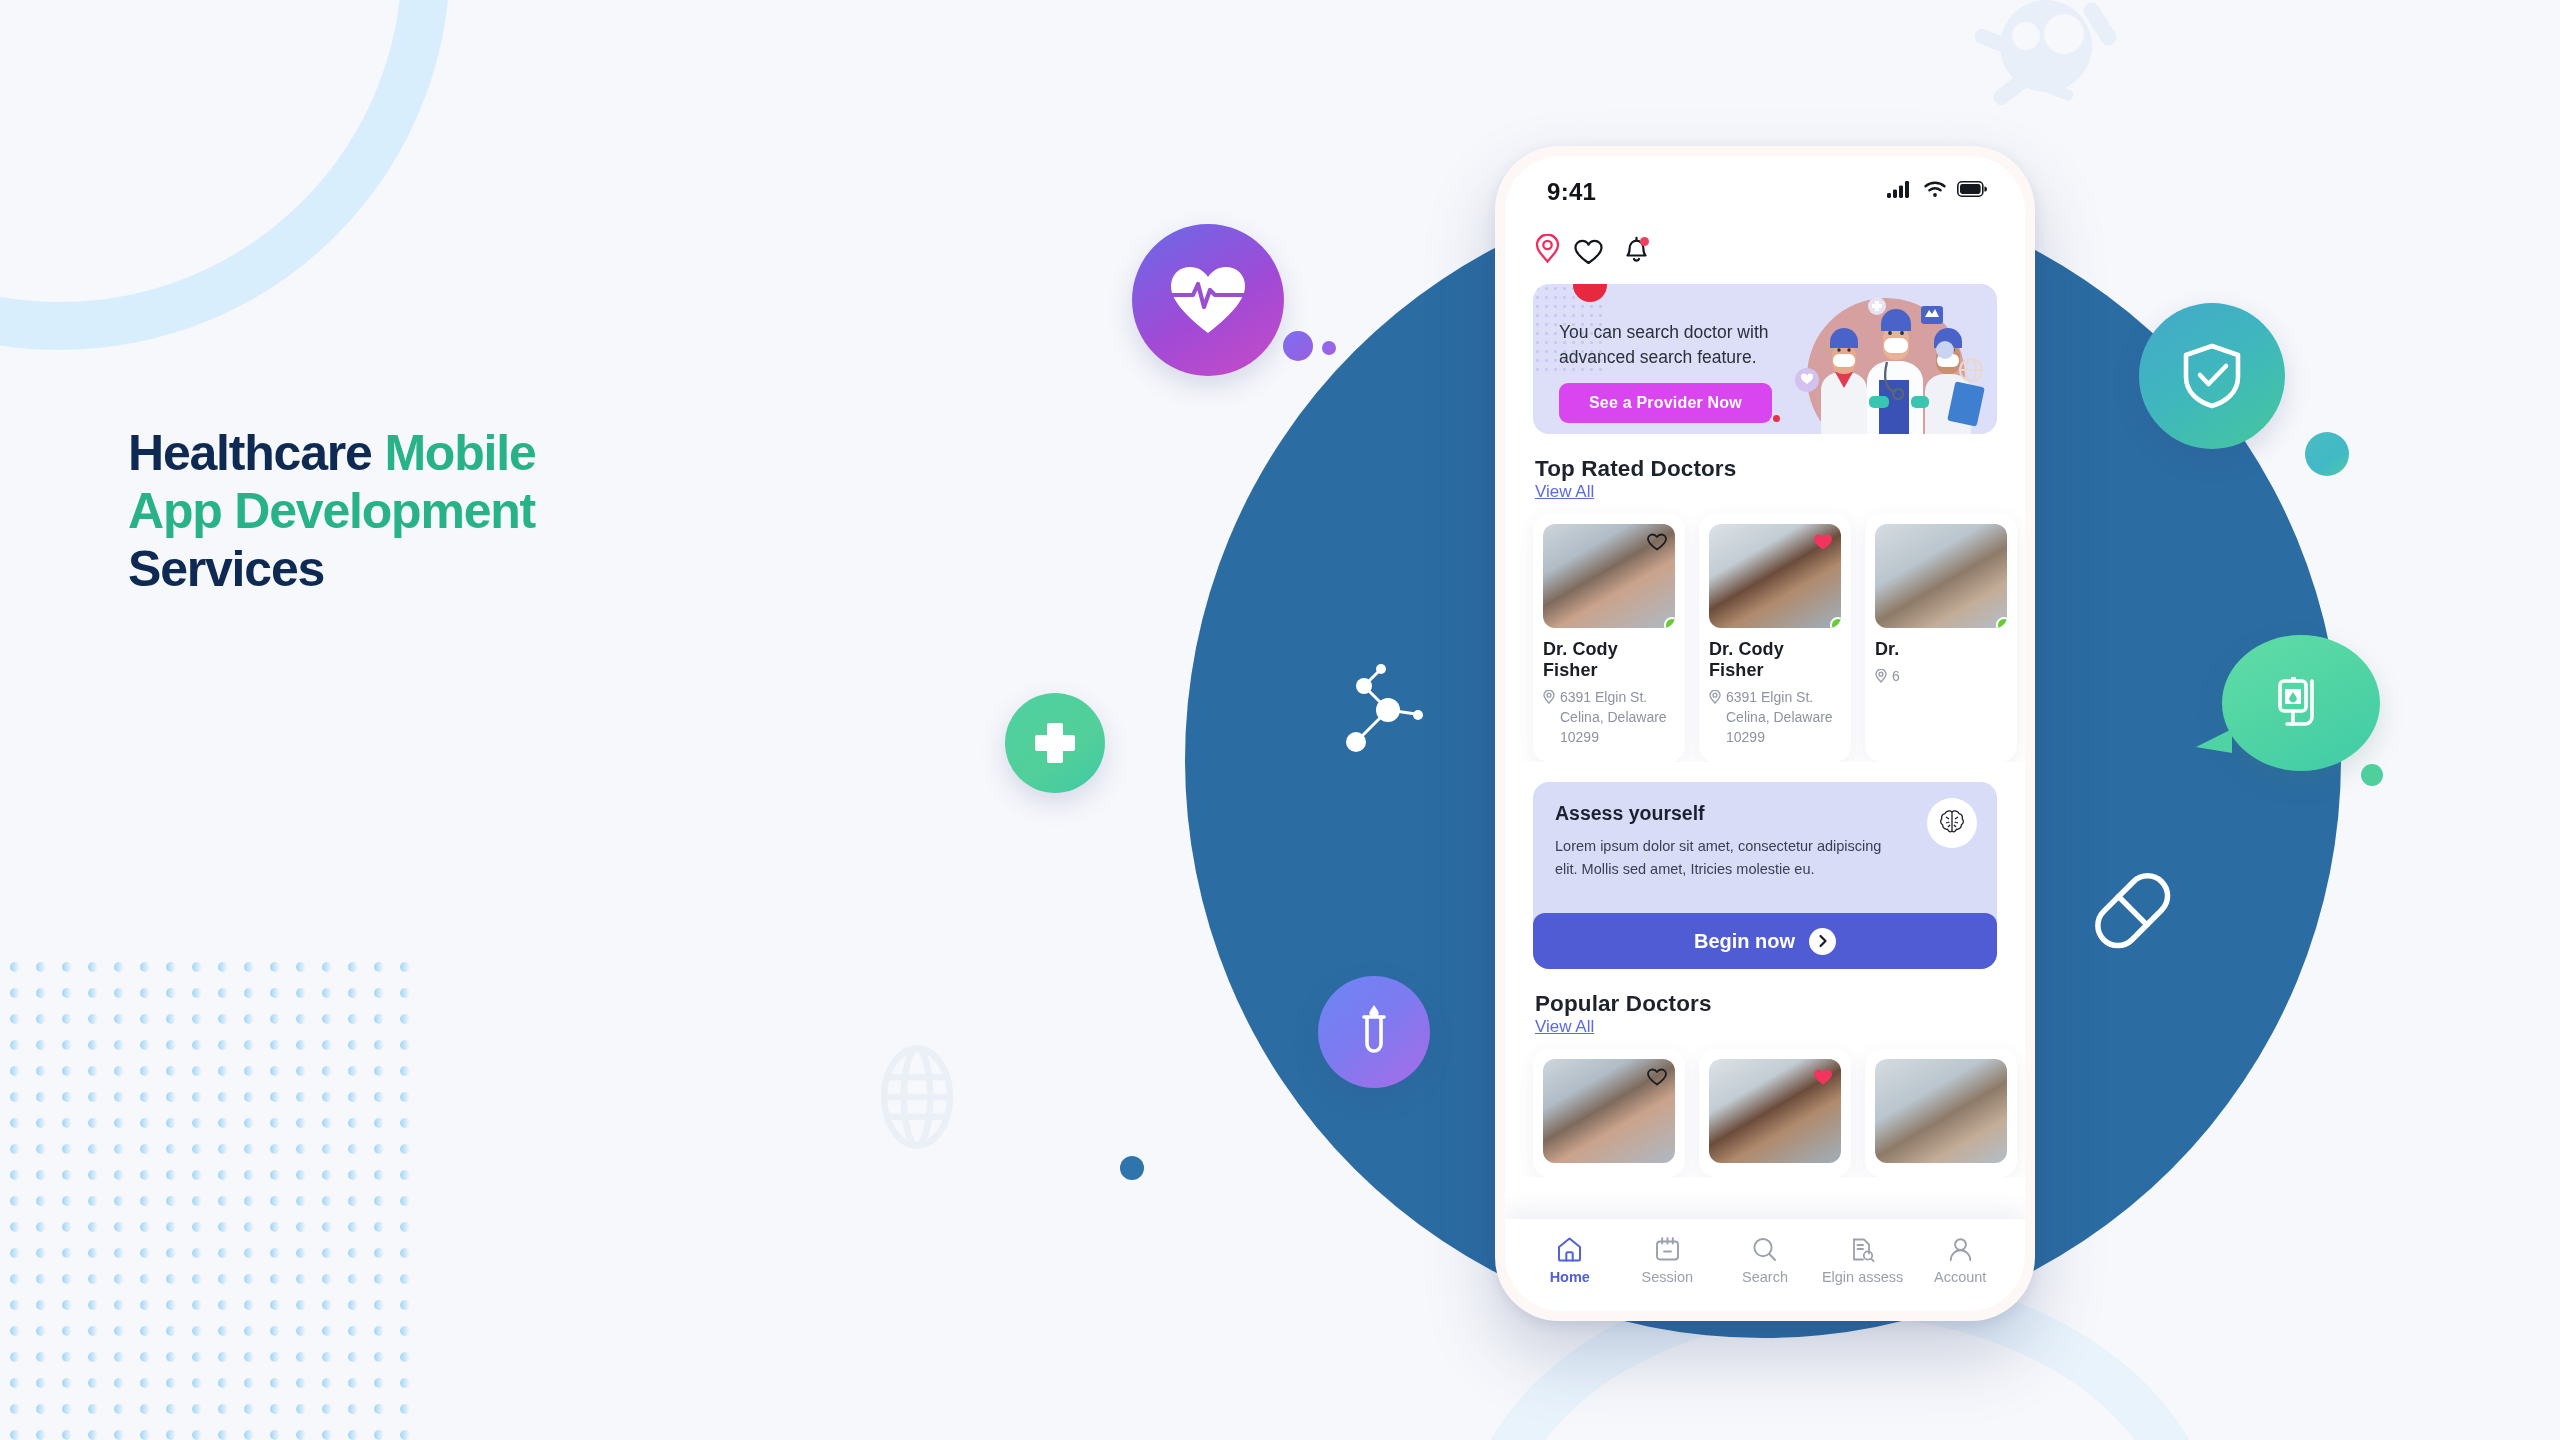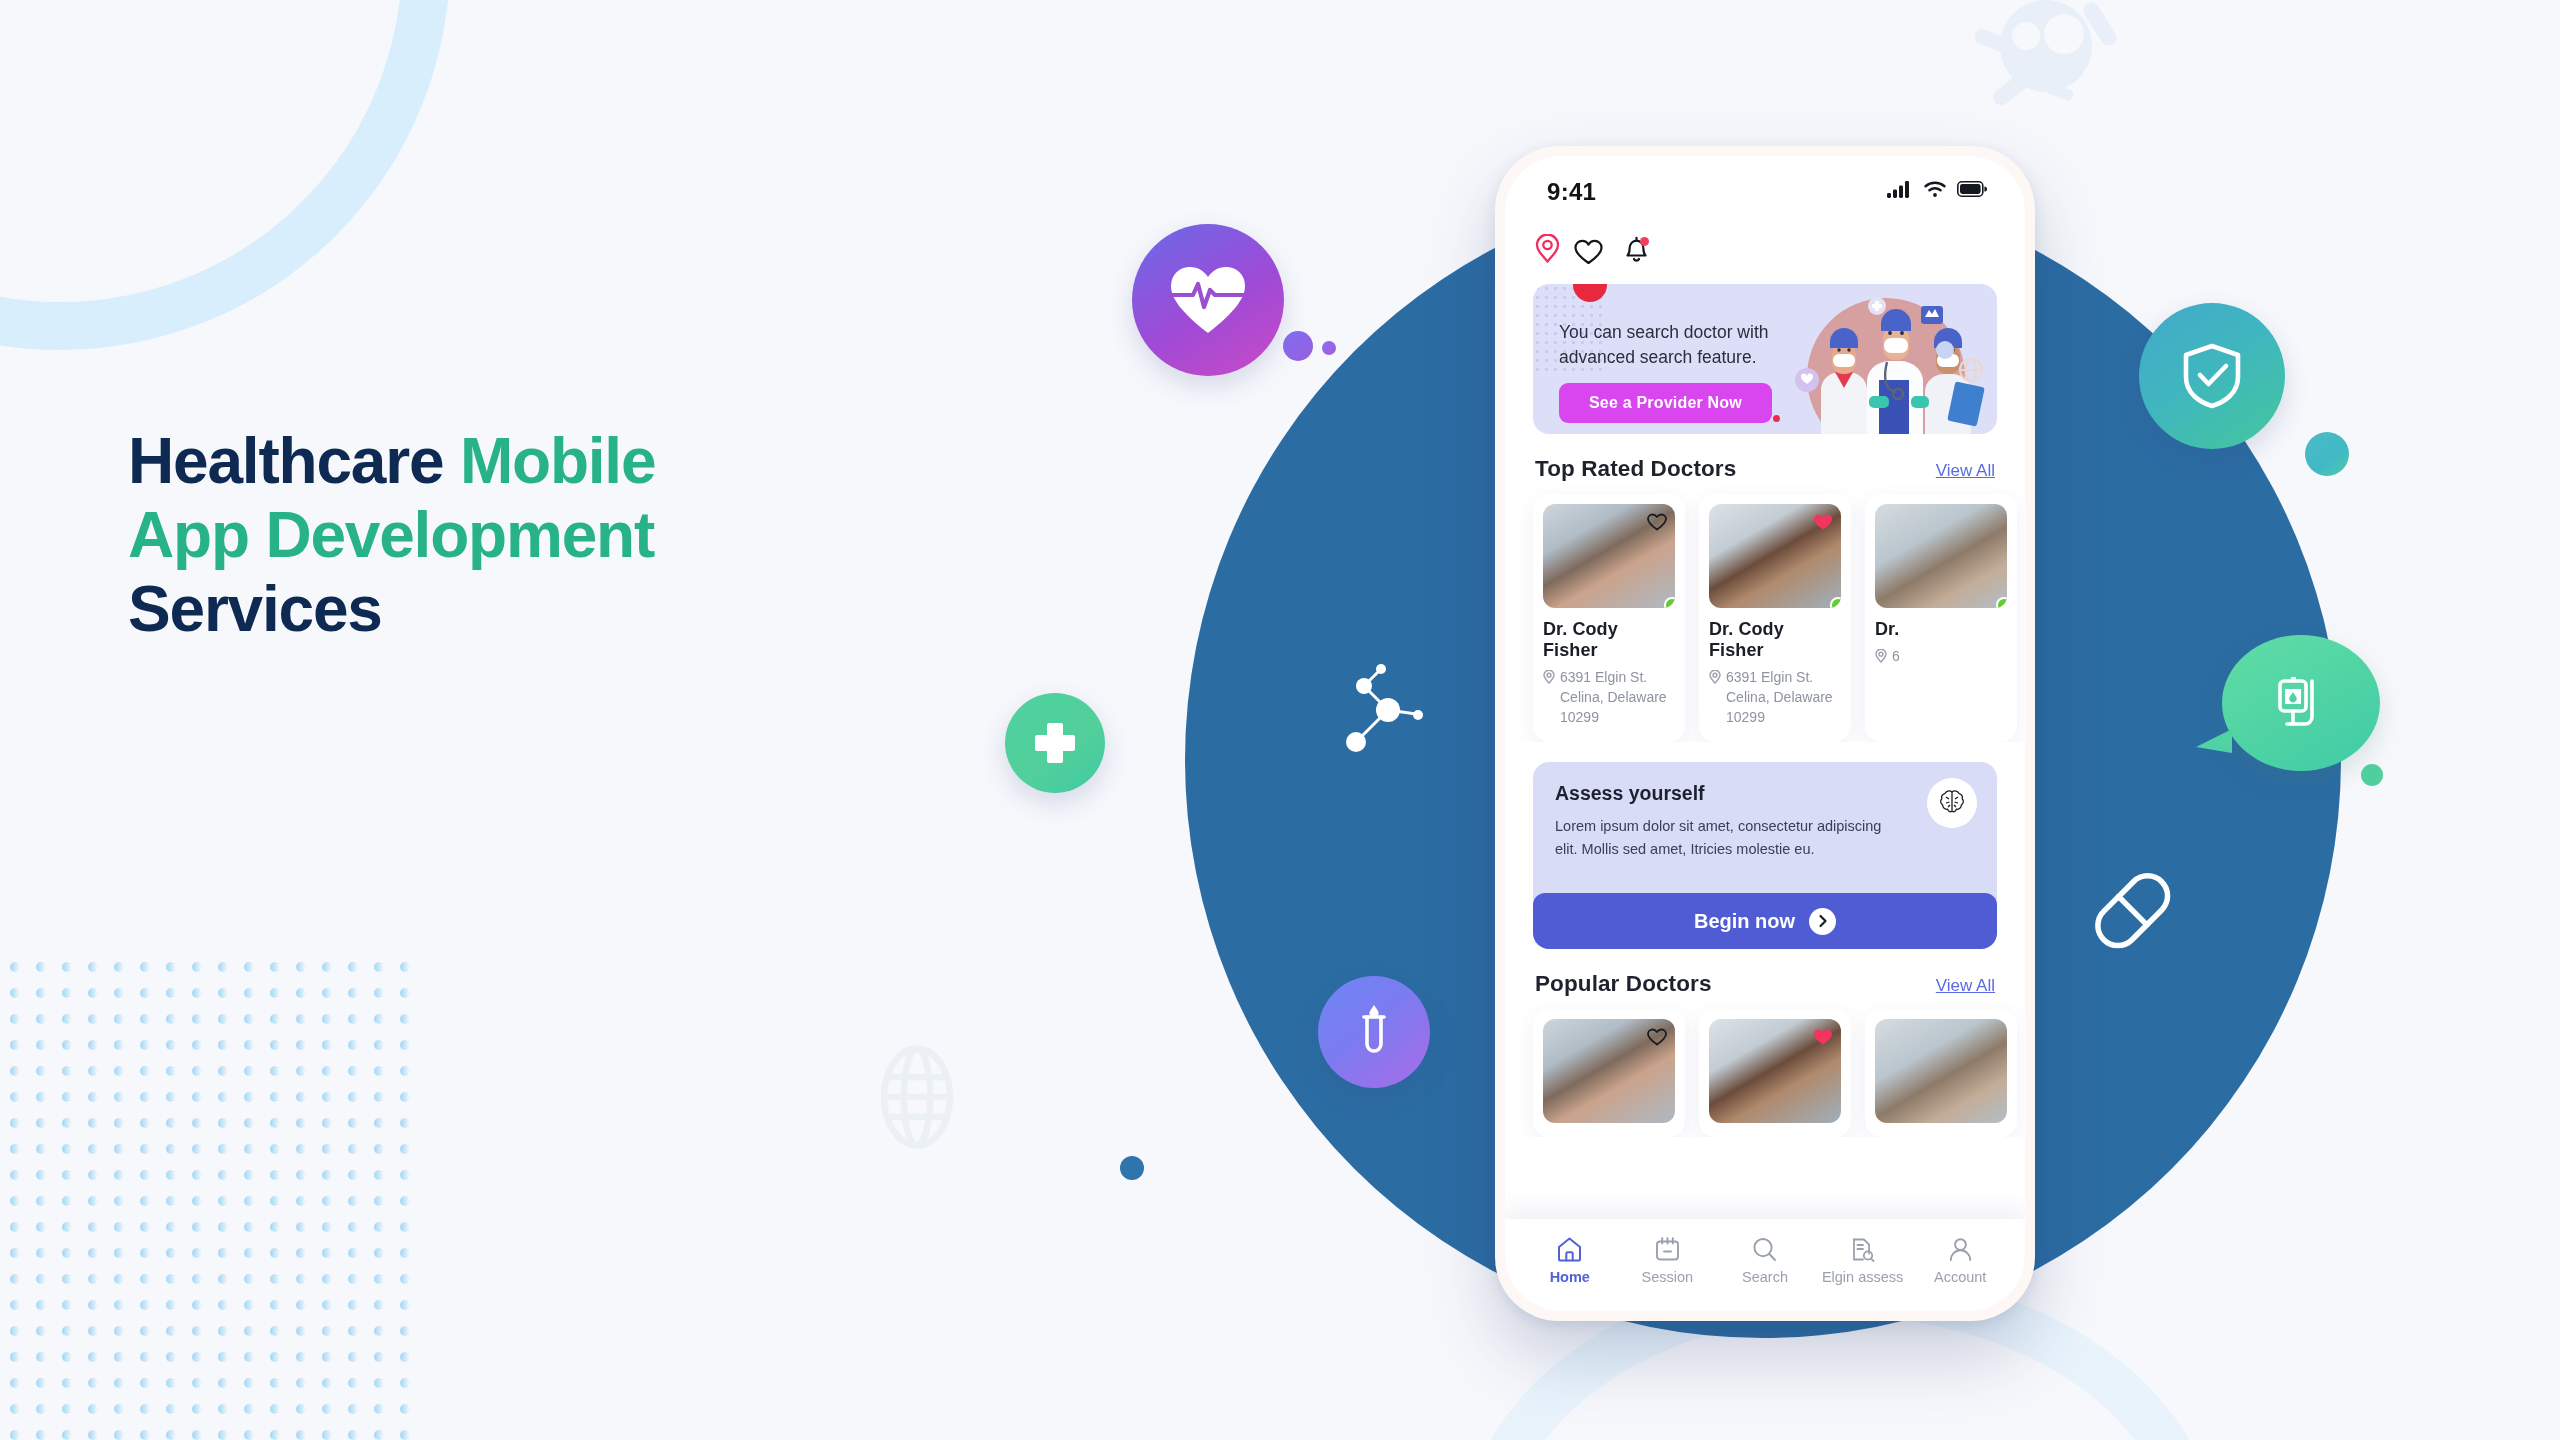--- a/index.html
+++ b/index.html
@@ -112,21 +112,21 @@
   .molecule-ic { left:1338px; top:660px; width:100px; height:100px; }
   .pill-ic     { left:2077px; top:855px; width:110px; height:110px; }
 
   
   .copy {
     position:absolute;
     left:128px; top:424px;
     width:960px;
   }
   .headline {
-    font-size:64px;
+    font-size:50px;
     line-height:1.16;
     font-weight:800;
     letter-spacing:-1.2px;
     color:#0e2a52;
   }
   .headline .accent { color:#27b387; }
   .subcopy {
     margin-top:42px;
     font-size:27px;
     line-height:1.56;
@@ -215,20 +215,21 @@
   }
   .art-circle {
     position:absolute; left:22px; top:14px;
     width:158px; height:158px; border-radius:50%;
     background:#d6a0a0;
   }
 
   .section-head {
     display:flex; align-items:baseline; justify-content:space-between;
     padding:22px 30px 0 30px;
+    flex-direction:column;
   }
   .section-title { font-size:22.5px; font-weight:700; color:#1e222c; letter-spacing:.1px; }
   .view-all { font-size:17px; color:#5b6ae0; font-weight:500;text-decoration:underline; }
 
   .doc-row { display:flex; gap:14px; padding:12px 0 0 28px; overflow:hidden; }
   .doc-card {
     flex:0 0 auto;
     width:152px;
     background:#fff;
     border-radius:16px;

